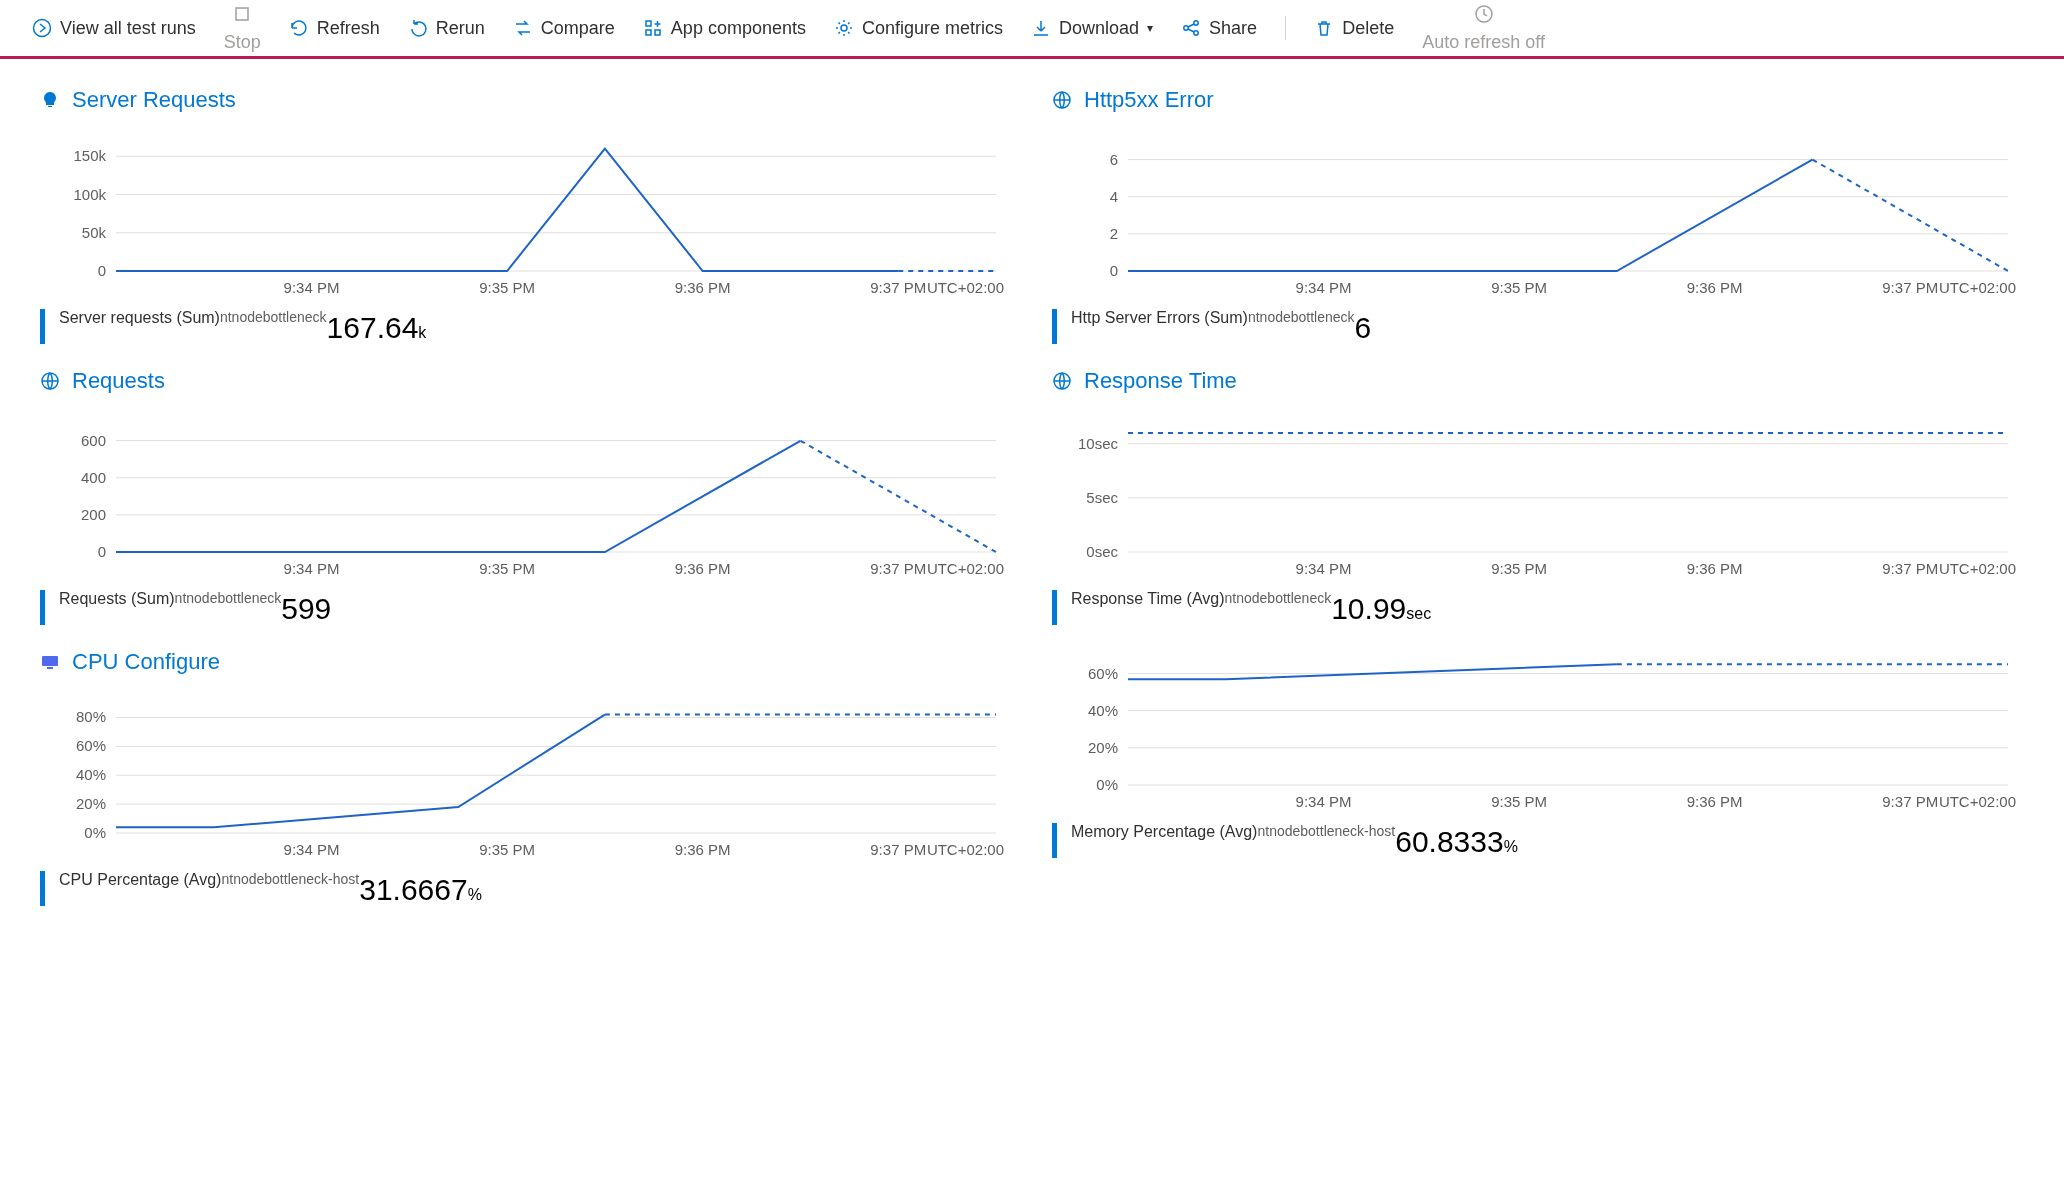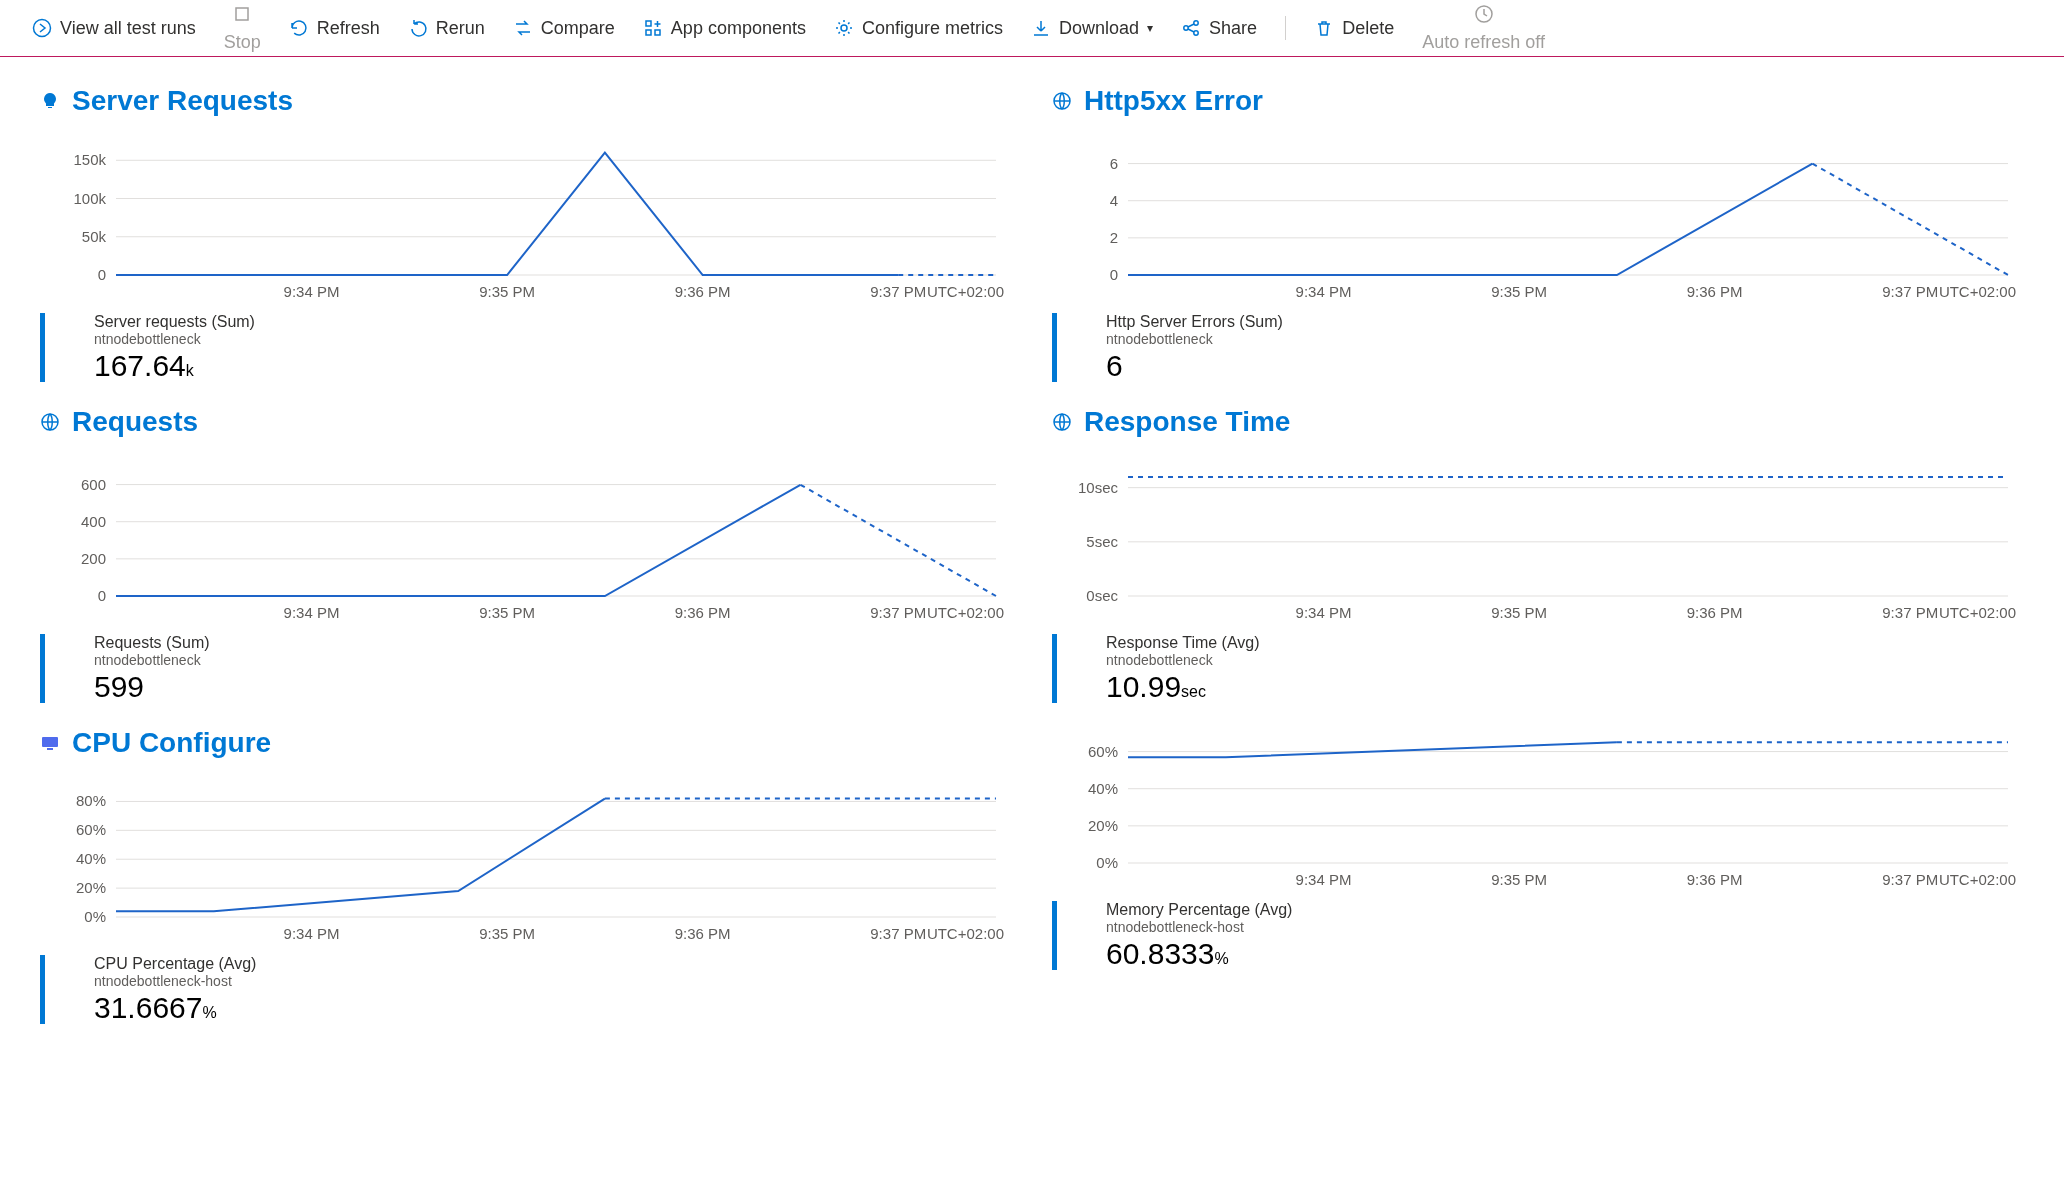--- a/index.html
+++ b/index.html
@@ -5,35 +5,35 @@
   :root{
     --fg:#323130;
     --blue:#0078d4;
     --grid:#e1dfdd;
     --muted:#605e5c;
     --bar:#0078d4;
   }
   html,body{margin:0;padding:0;background:#fff;font-family:"Segoe UI",Arial,sans-serif;color:var(--fg);}
   body{width:2064px;}
   
-  .toolbar{display:flex;align-items:center;height:56px;border-bottom:1px solid #be185d;padding:0 32px;gap:28px;}
+  .toolbar{display:flex;align-items:center;height:56px;border-bottom:3px solid #be185d;padding:0 32px;gap:28px;}
   .tb-item{display:flex;align-items:center;gap:8px;font-size:18px;color:var(--fg);cursor:pointer;}
   .tb-item.disabled{color:#a19f9d;cursor:default;flex-direction:column;}
   .tb-sep{width:1px;height:24px;background:#d2d0ce;}
   .tb-icon{display:inline-flex;width:20px;height:20px;color:var(--blue);}
   .tb-item.disabled .tb-icon{color:#a19f9d;}
   .chev{color:var(--fg);font-size:12px;}
   
   .grid{display:grid;grid-template-columns:1fr 1fr;gap:0 40px;padding:24px 40px;}
   .card{margin-bottom:20px;}
-  .card-title{display:flex;align-items:center;gap:12px;font-size:28px;font-weight:700;color:var(--blue);margin:4px 0 18px 0;cursor:pointer;}
+  .card-title{display:flex;align-items:center;gap:12px;font-size:22px;font-weight:400;color:var(--blue);margin:4px 0 18px 0;cursor:pointer;}
   .card-title .ct-icon{width:20px;height:20px;color:var(--blue);display:inline-flex;}
   .metric{display:flex;align-items:stretch;gap:14px;margin-top:8px;}
   .metric-bar{width:5px;background:var(--bar);}
-  .metric-body{display:flex;flex-direction:column;margin-left:35px;}
+  .metric-body{display:flex;flex-direction:row;}
   .metric-label{font-size:16px;color:var(--fg);}
   .metric-sub{font-size:14px;color:var(--muted);}
   .metric-val{font-size:30px;color:#000;line-height:1.1;margin-top:2px;}
   .metric-unit{font-size:16px;}
   .chart-wrap{position:relative;}
   .chart-svg{width:100%;height:170px;display:block;}
   .grid-line{stroke:var(--grid);stroke-width:1;}
   .series{stroke:#1E64C8;stroke-width:2;fill:none;}
   .series-dash{stroke:#1E64C8;stroke-width:2;fill:none;stroke-dasharray:5 5;}
   .tz{font-size:15px;fill:#605e5c;text-anchor:end;}

